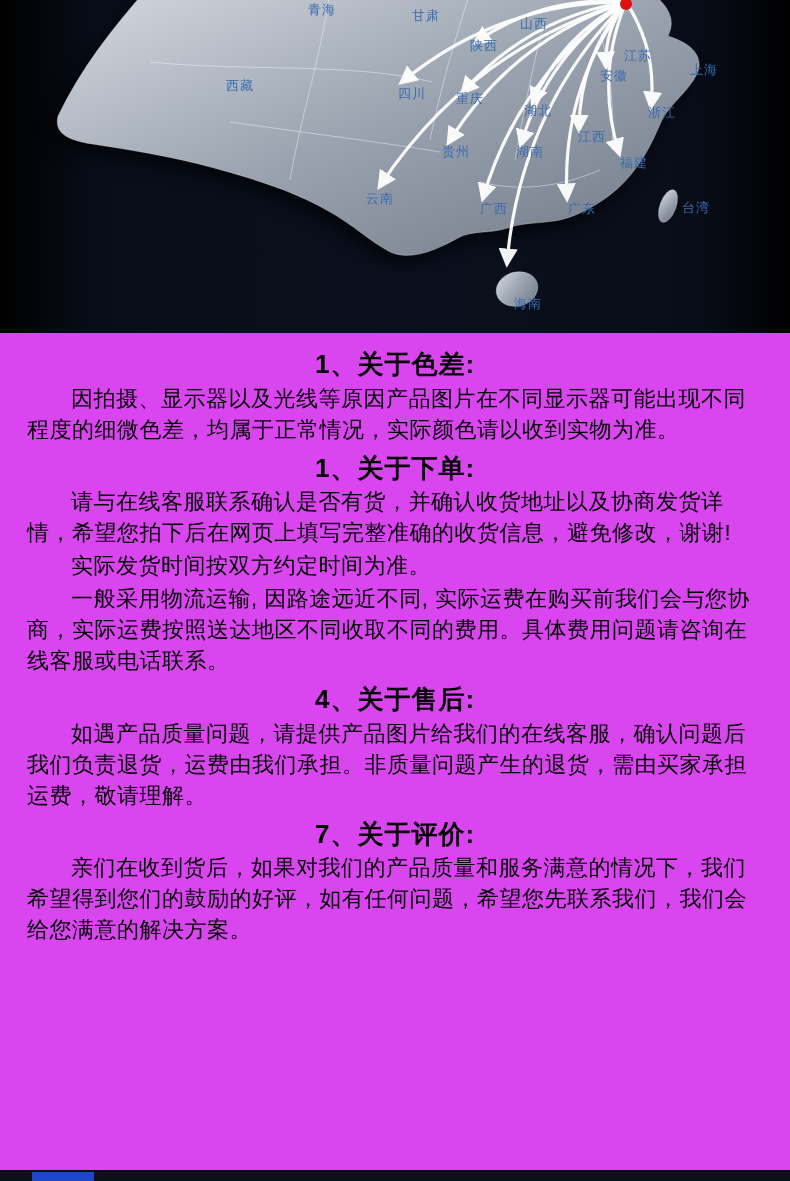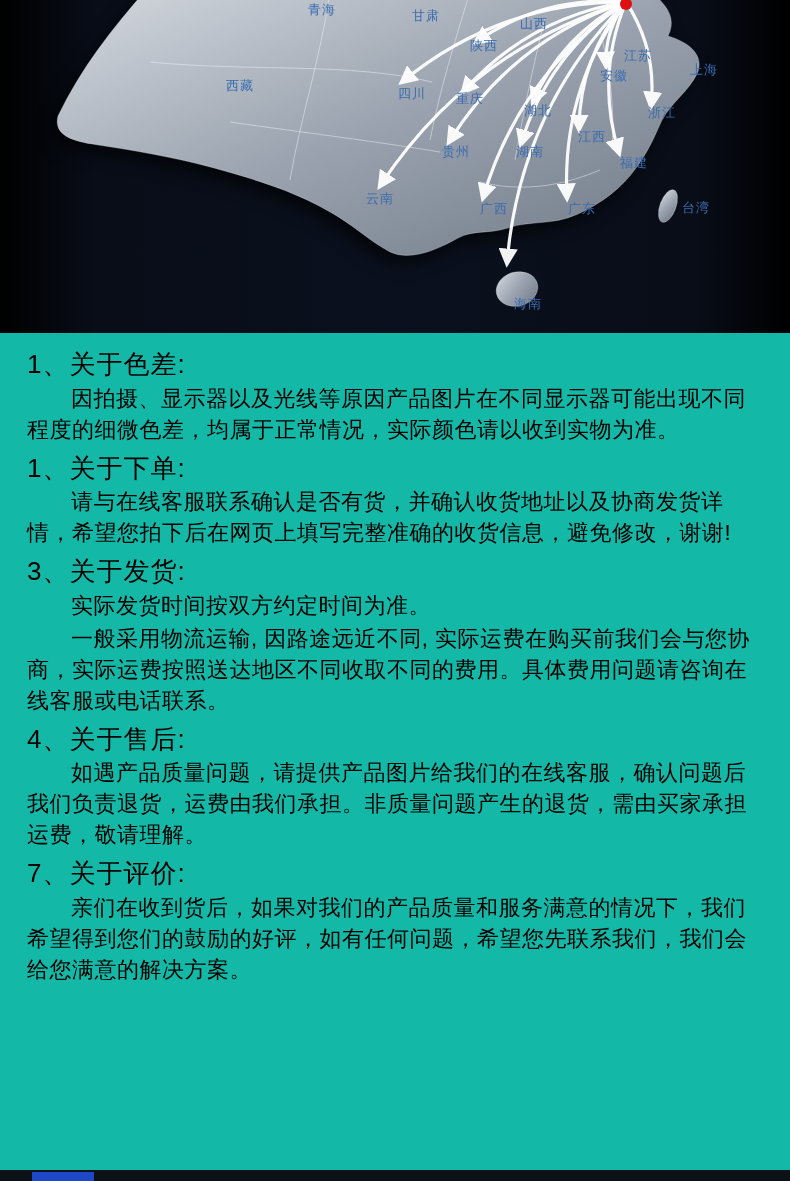--- a/index.html
+++ b/index.html
@@ -1,40 +1,40 @@
 <!DOCTYPE html>
 <html><head>
 <meta charset="utf-8">
 <style>
   html,body { margin:0; padding:0; background:#ffffff; }
   body { font-family:"Liberation Sans","DejaVu Sans",sans-serif; }
   .page {
     position:relative; width:790px; height:1181px; margin:0 auto;
-    background:#14b8a6; overflow:hidden;
+    background:#d946ef; overflow:hidden;
   }
   
   .map-section {
     position:relative; width:790px; height:333px;
     background:linear-gradient(90deg,#000000 0%,#080d18 12%,#0a101d 50%,#080d18 88%,#000000 100%);
   }
   .map-section svg { position:absolute; left:0; top:0; }
   .mainland { filter:drop-shadow(-6px 8px 8px rgba(0,0,0,0.65)); }
   .prov {
     font-size:13px; letter-spacing:1px;
     font-family:"Liberation Sans","DejaVu Sans",sans-serif;
   }
   .border-line { fill:none; stroke:rgba(245,248,252,0.45); stroke-width:1; }
   .arrow { fill:none; stroke-linecap:round; opacity:0.95; }
   
   .policy {
     padding:8px 27px 0 27px; color:#000000;
   }
   .policy-title {
-    font-size:26px; font-weight:normal; line-height:1.25;
-    margin:7px 0 2px 0; letter-spacing:1px;
+    font-size:26px; font-weight:bold; line-height:1.25;
+    margin:7px 0 2px 0; letter-spacing:1px;text-align:center;
   }
   .policy-para {
     font-size:22px; font-weight:normal; line-height:31px;
     margin:0 0 2px 0; text-indent:2em; letter-spacing:0.5px;
   }
   
   .footer-bar {
     position:absolute; left:0; bottom:0; width:790px; height:11px;
   }
   .footer-accent {
@@ -133,21 +133,20 @@
           <text x="514" y="308" class="prov" fill="#3b6cb0">海南</text>
         </g>
     </svg>
   </div>
 
   <div class="policy">
       <div class="policy-title">1、关于色差:</div>
       <p class="policy-para">因拍摄、显示器以及光线等原因产品图片在不同显示器可能出现不同程度的细微色差，均属于正常情况，实际颜色请以收到实物为准。</p>
       <div class="policy-title">1、关于下单:</div>
       <p class="policy-para">请与在线客服联系确认是否有货，并确认收货地址以及协商发货详情，希望您拍下后在网页上填写完整准确的收货信息，避免修改，谢谢!</p>
-      <div class="policy-title">3、关于发货:</div>
       <p class="policy-para">实际发货时间按双方约定时间为准。</p>
       <p class="policy-para">一般采用物流运输, 因路途远近不同, 实际运费在购买前我们会与您协商，实际运费按照送达地区不同收取不同的费用。具体费用问题请咨询在线客服或电话联系。</p>
       <div class="policy-title">4、关于售后:</div>
       <p class="policy-para">如遇产品质量问题，请提供产品图片给我们的在线客服，确认问题后我们负责退货，运费由我们承担。非质量问题产生的退货，需由买家承担运费，敬请理解。</p>
       <div class="policy-title">7、关于评价:</div>
       <p class="policy-para">亲们在收到货后，如果对我们的产品质量和服务满意的情况下，我们希望得到您们的鼓励的好评，如有任何问题，希望您先联系我们，我们会给您满意的解决方案。</p>
     </div>
 
   <div class="footer-bar" id="footer-bar" style="background: rgb(12, 17, 24);">
     <div class="footer-accent" id="footer-accent" style="background: rgb(29, 73, 200);"></div>

